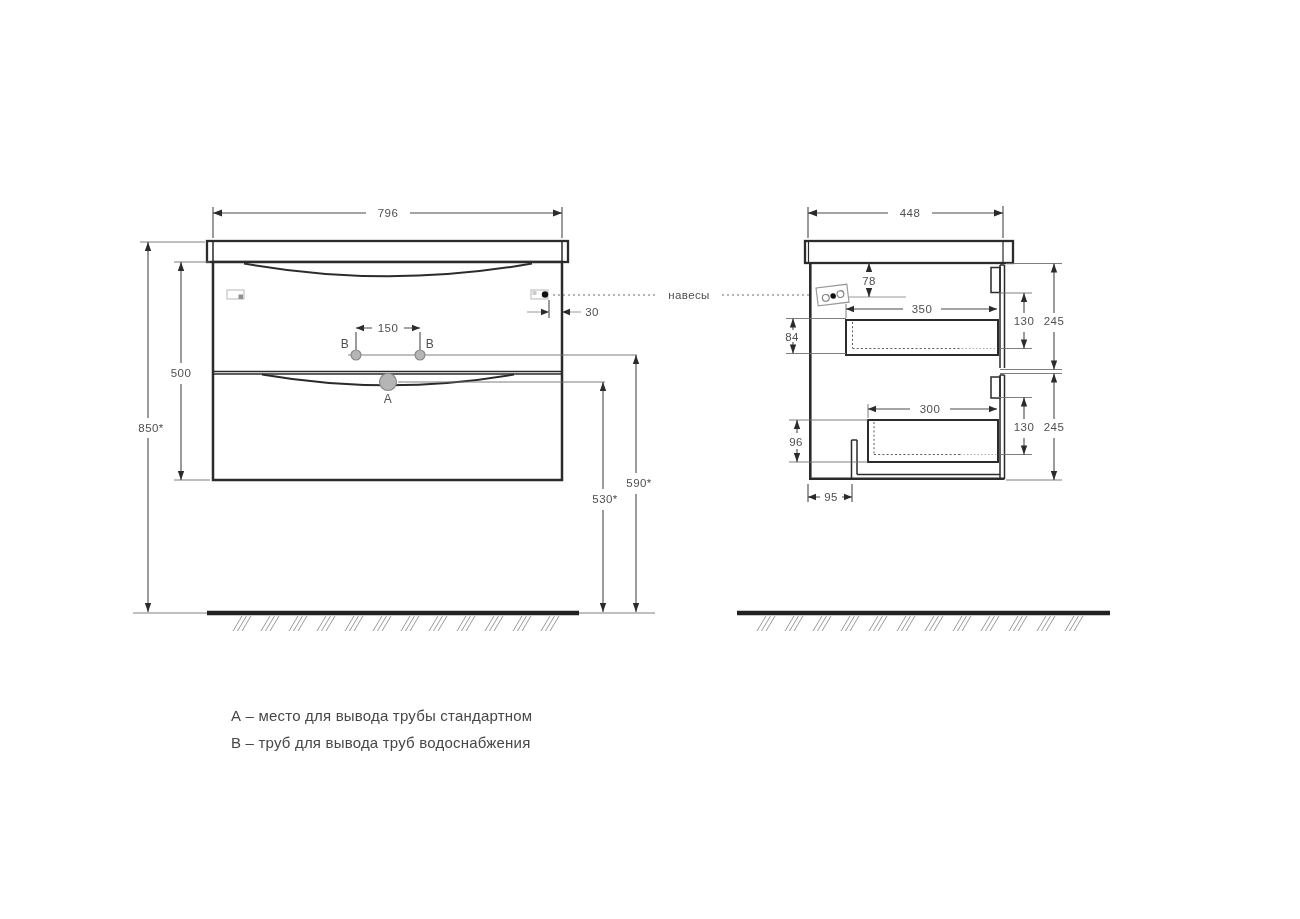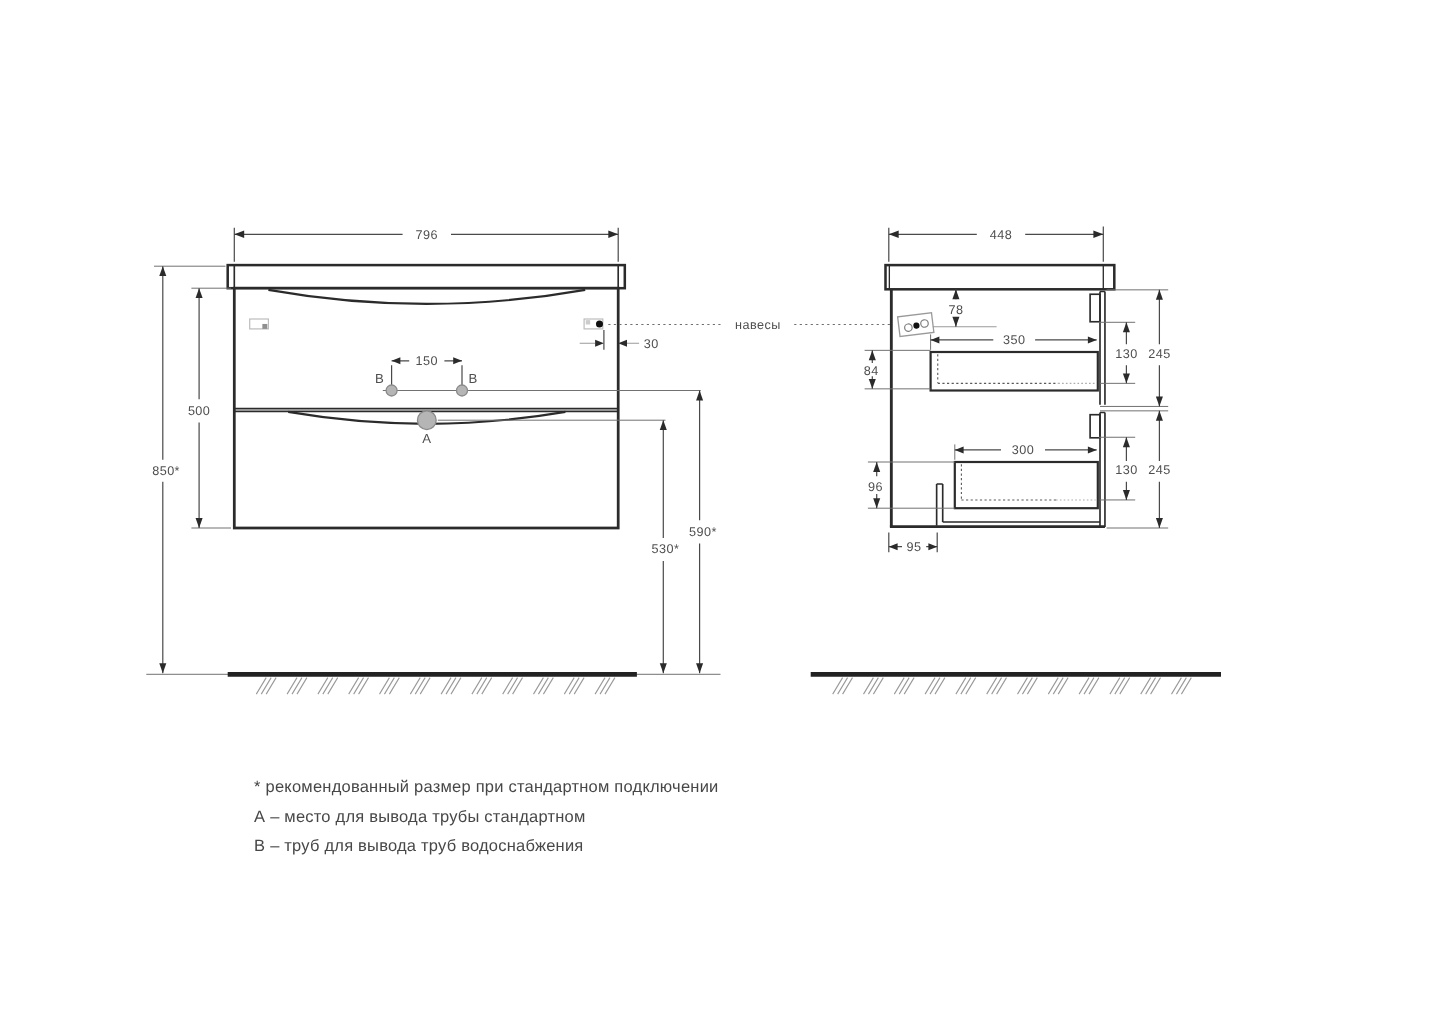--- a/index.html
+++ b/index.html
@@ -242,17 +242,16 @@
       <polygon class="arr" points="1054,470 1050.8,461 1057.2,461"></polygon>
       <text class="dimtxt" x="1054" y="421">245</text>
     </g>
 
     <path class="floor" d="M737,603H1110"></path>
     <path class="gray" d="M757 621l9 -15M761.5 621l9 -15M766 621l9 -15M785 621l9 -15M789.5 621l9 -15M794 621l9 -15M813 621l9 -15M817.5 621l9 -15M822 621l9 -15M841 621l9 -15M845.5 621l9 -15M850 621l9 -15M869 621l9 -15M873.5 621l9 -15M878 621l9 -15M897 621l9 -15M901.5 621l9 -15M906 621l9 -15M925 621l9 -15M929.5 621l9 -15M934 621l9 -15M953 621l9 -15M957.5 621l9 -15M962 621l9 -15M981 621l9 -15M985.5 621l9 -15M990 621l9 -15M1009 621l9 -15M1013.5 621l9 -15M1018 621l9 -15M1037 621l9 -15M1041.5 621l9 -15M1046 621l9 -15M1065 621l9 -15M1069.5 621l9 -15M1074 621l9 -15"></path>
   </g>
 </svg>
 
 <div class="notes">
-  <div>* рекомендованный размер при стандартном подключении</div>
   <div>А – место для вывода трубы стандартном</div>
   <div>В – труб для вывода труб водоснабжения</div>
 </div>
 </div>
 
 </body></html>

